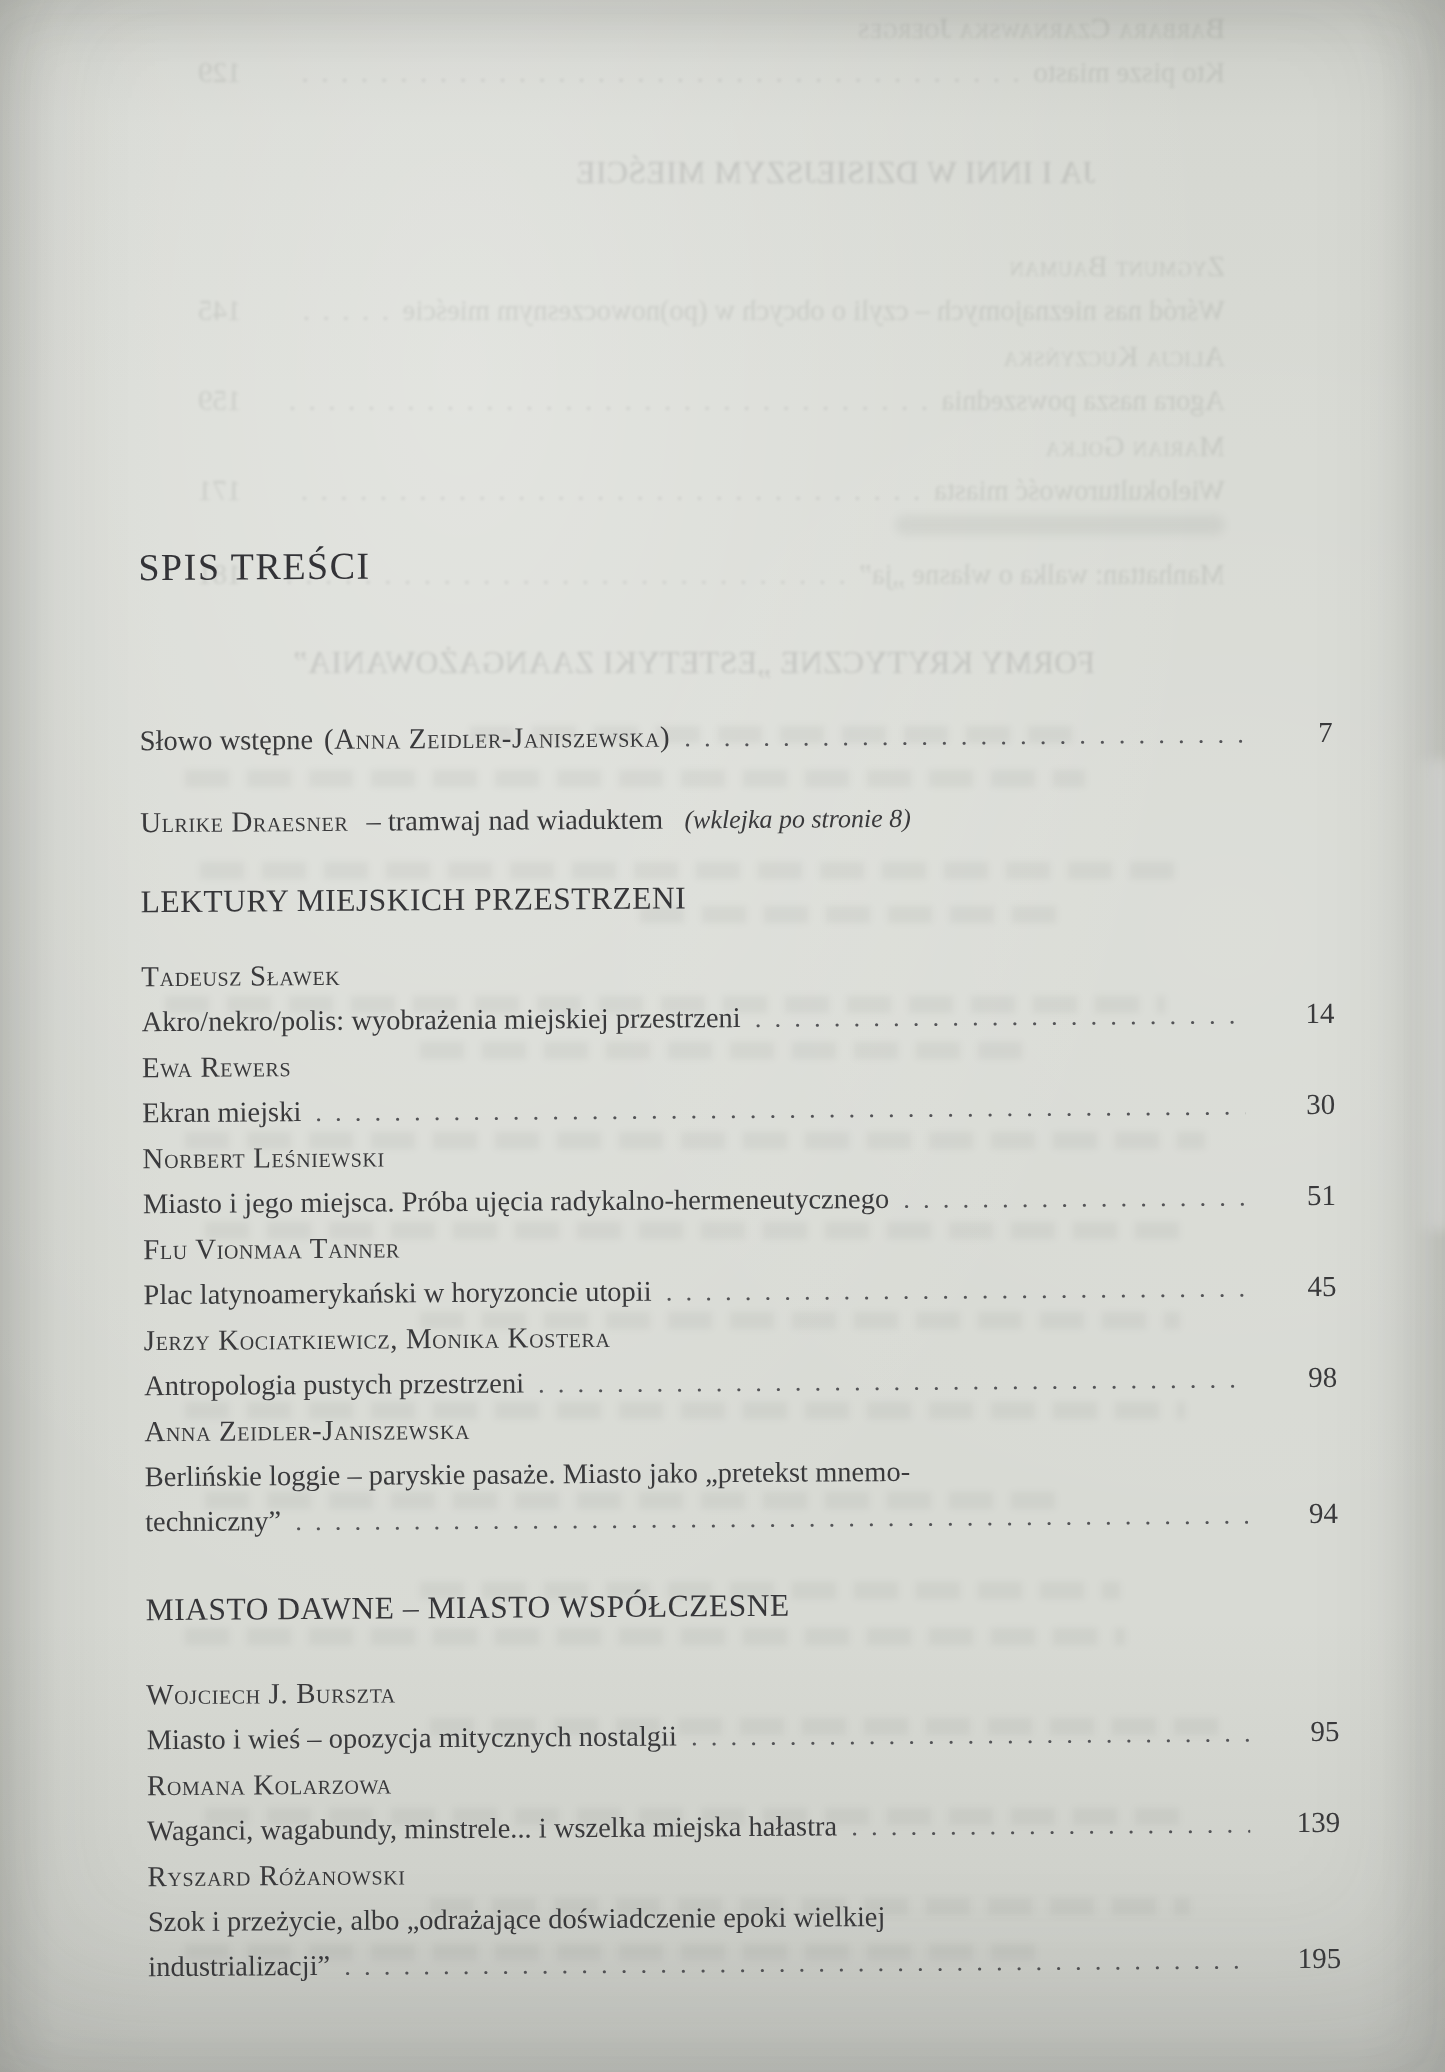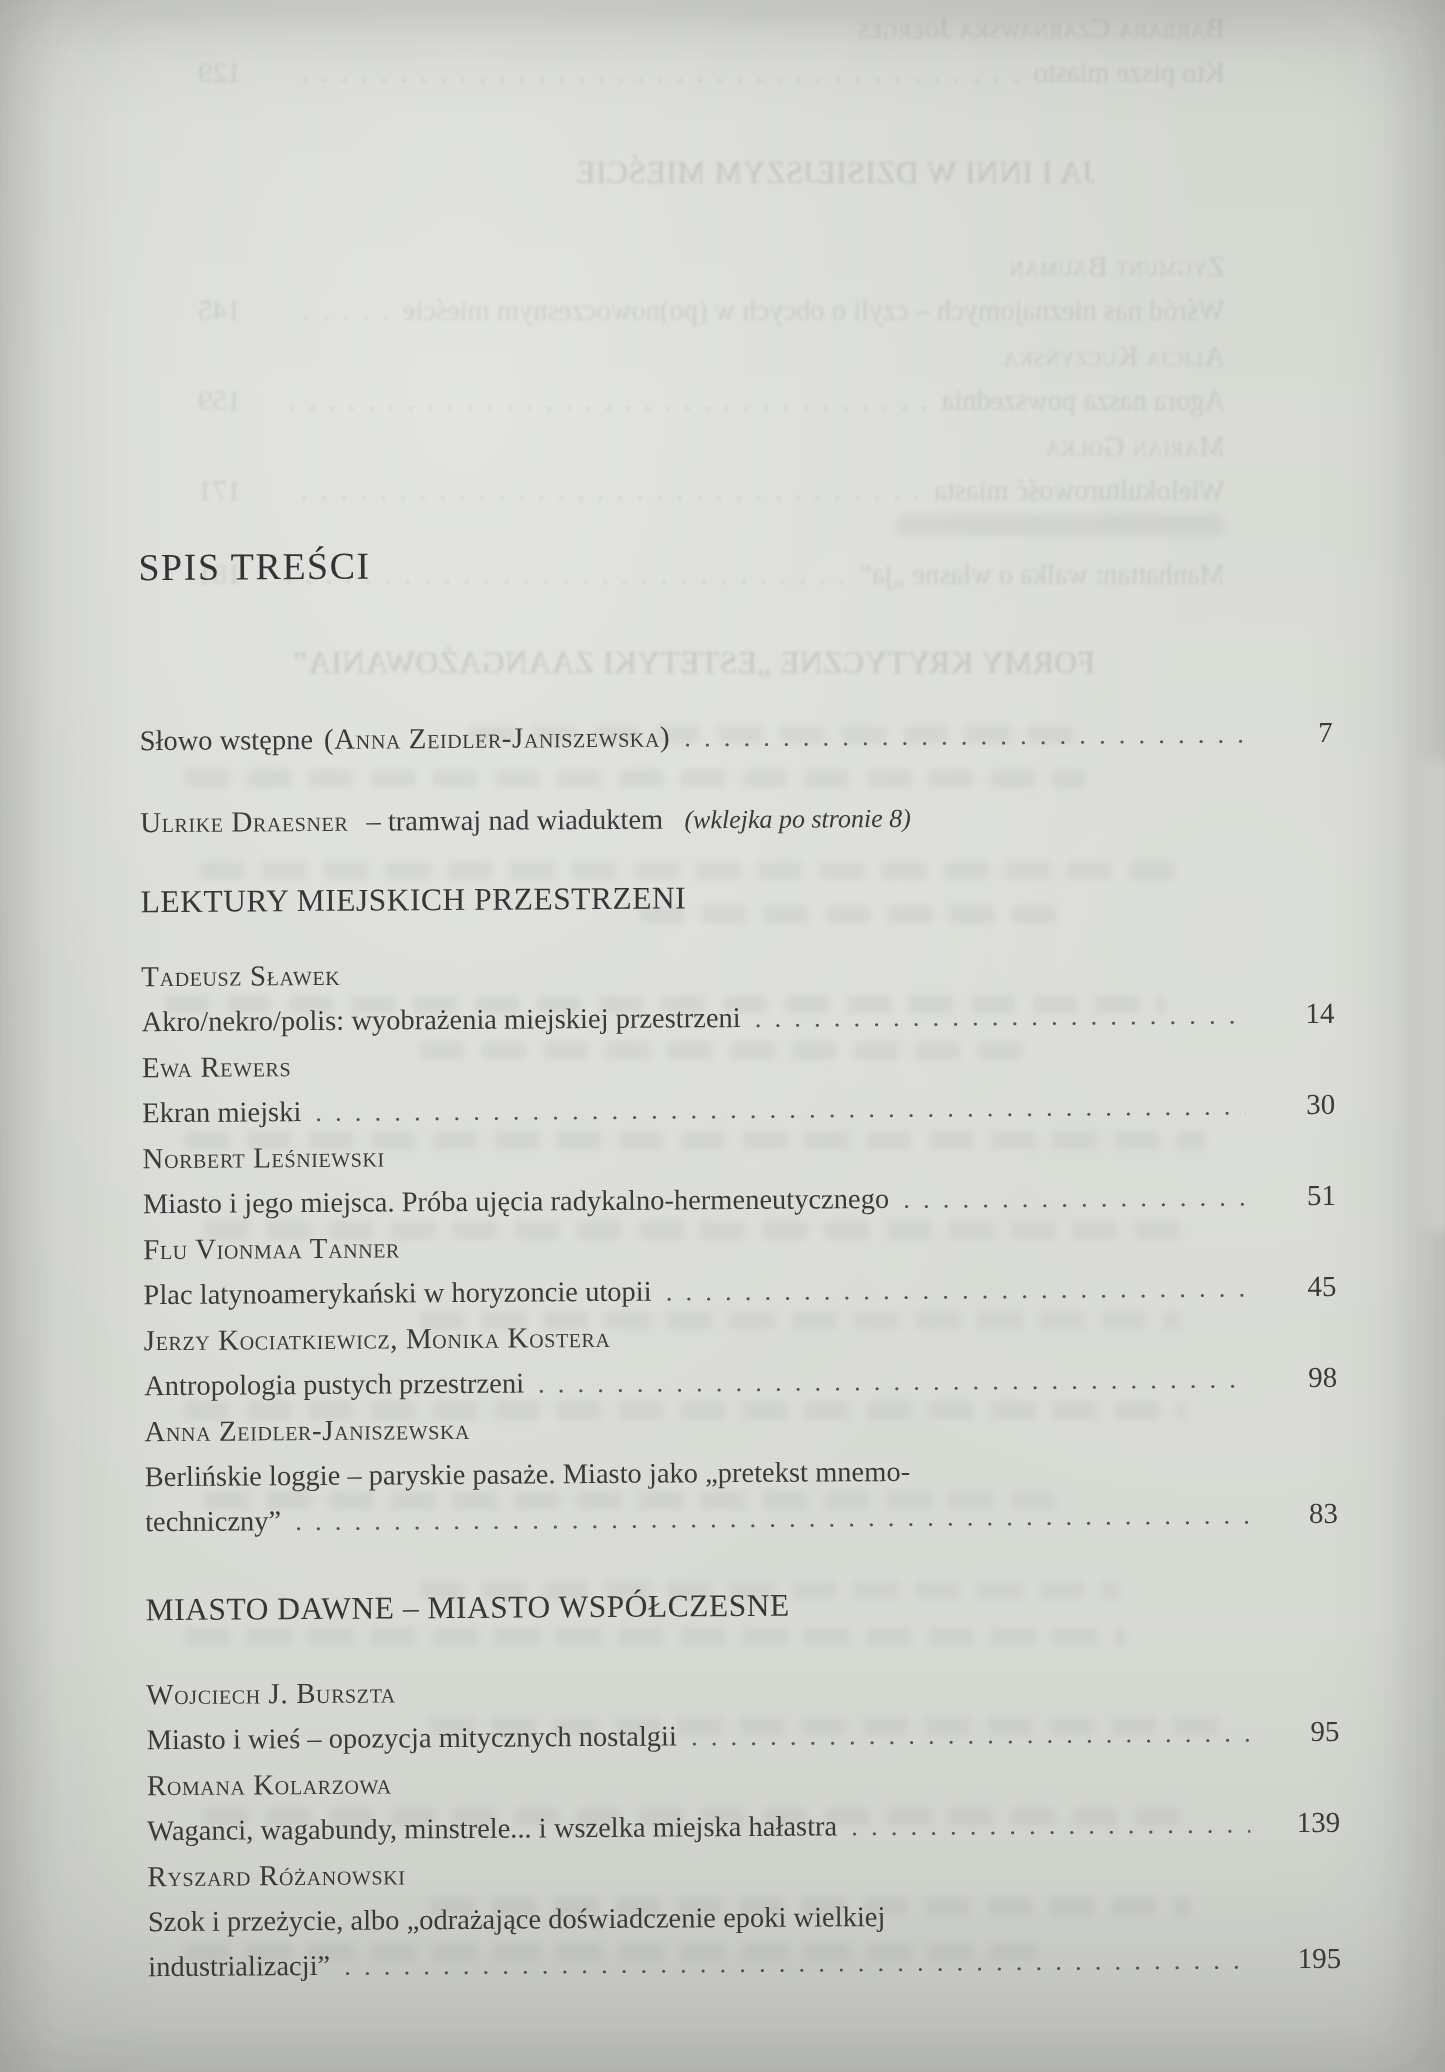--- a/index.html
+++ b/index.html
@@ -163,21 +163,21 @@
         <span>Antropologia pustych przestrzeni</span>
         <span class="leader"></span>
         <span class="pg">98</span>
       </div>
 
       <div class="blockline au">Anna Zeidler-Janiszewska</div>
       <div class="blockline">Berlińskie loggie – paryskie pasaże. Miasto jako „pretekst mnemo-</div>
       <div class="row">
         <span>techniczny”</span>
         <span class="leader"></span>
-        <span class="pg">83</span>
+        <span class="pg">94</span>
       </div>
     </div>
 
     <div class="sec sec2">MIASTO DAWNE – MIASTO WSPÓŁCZESNE</div>
 
     <div class="list2">
       <div class="blockline au">Wojciech J. Burszta</div>
       <div class="row">
         <span>Miasto i wieś – opozycja mitycznych nostalgii</span>
         <span class="leader"></span>

